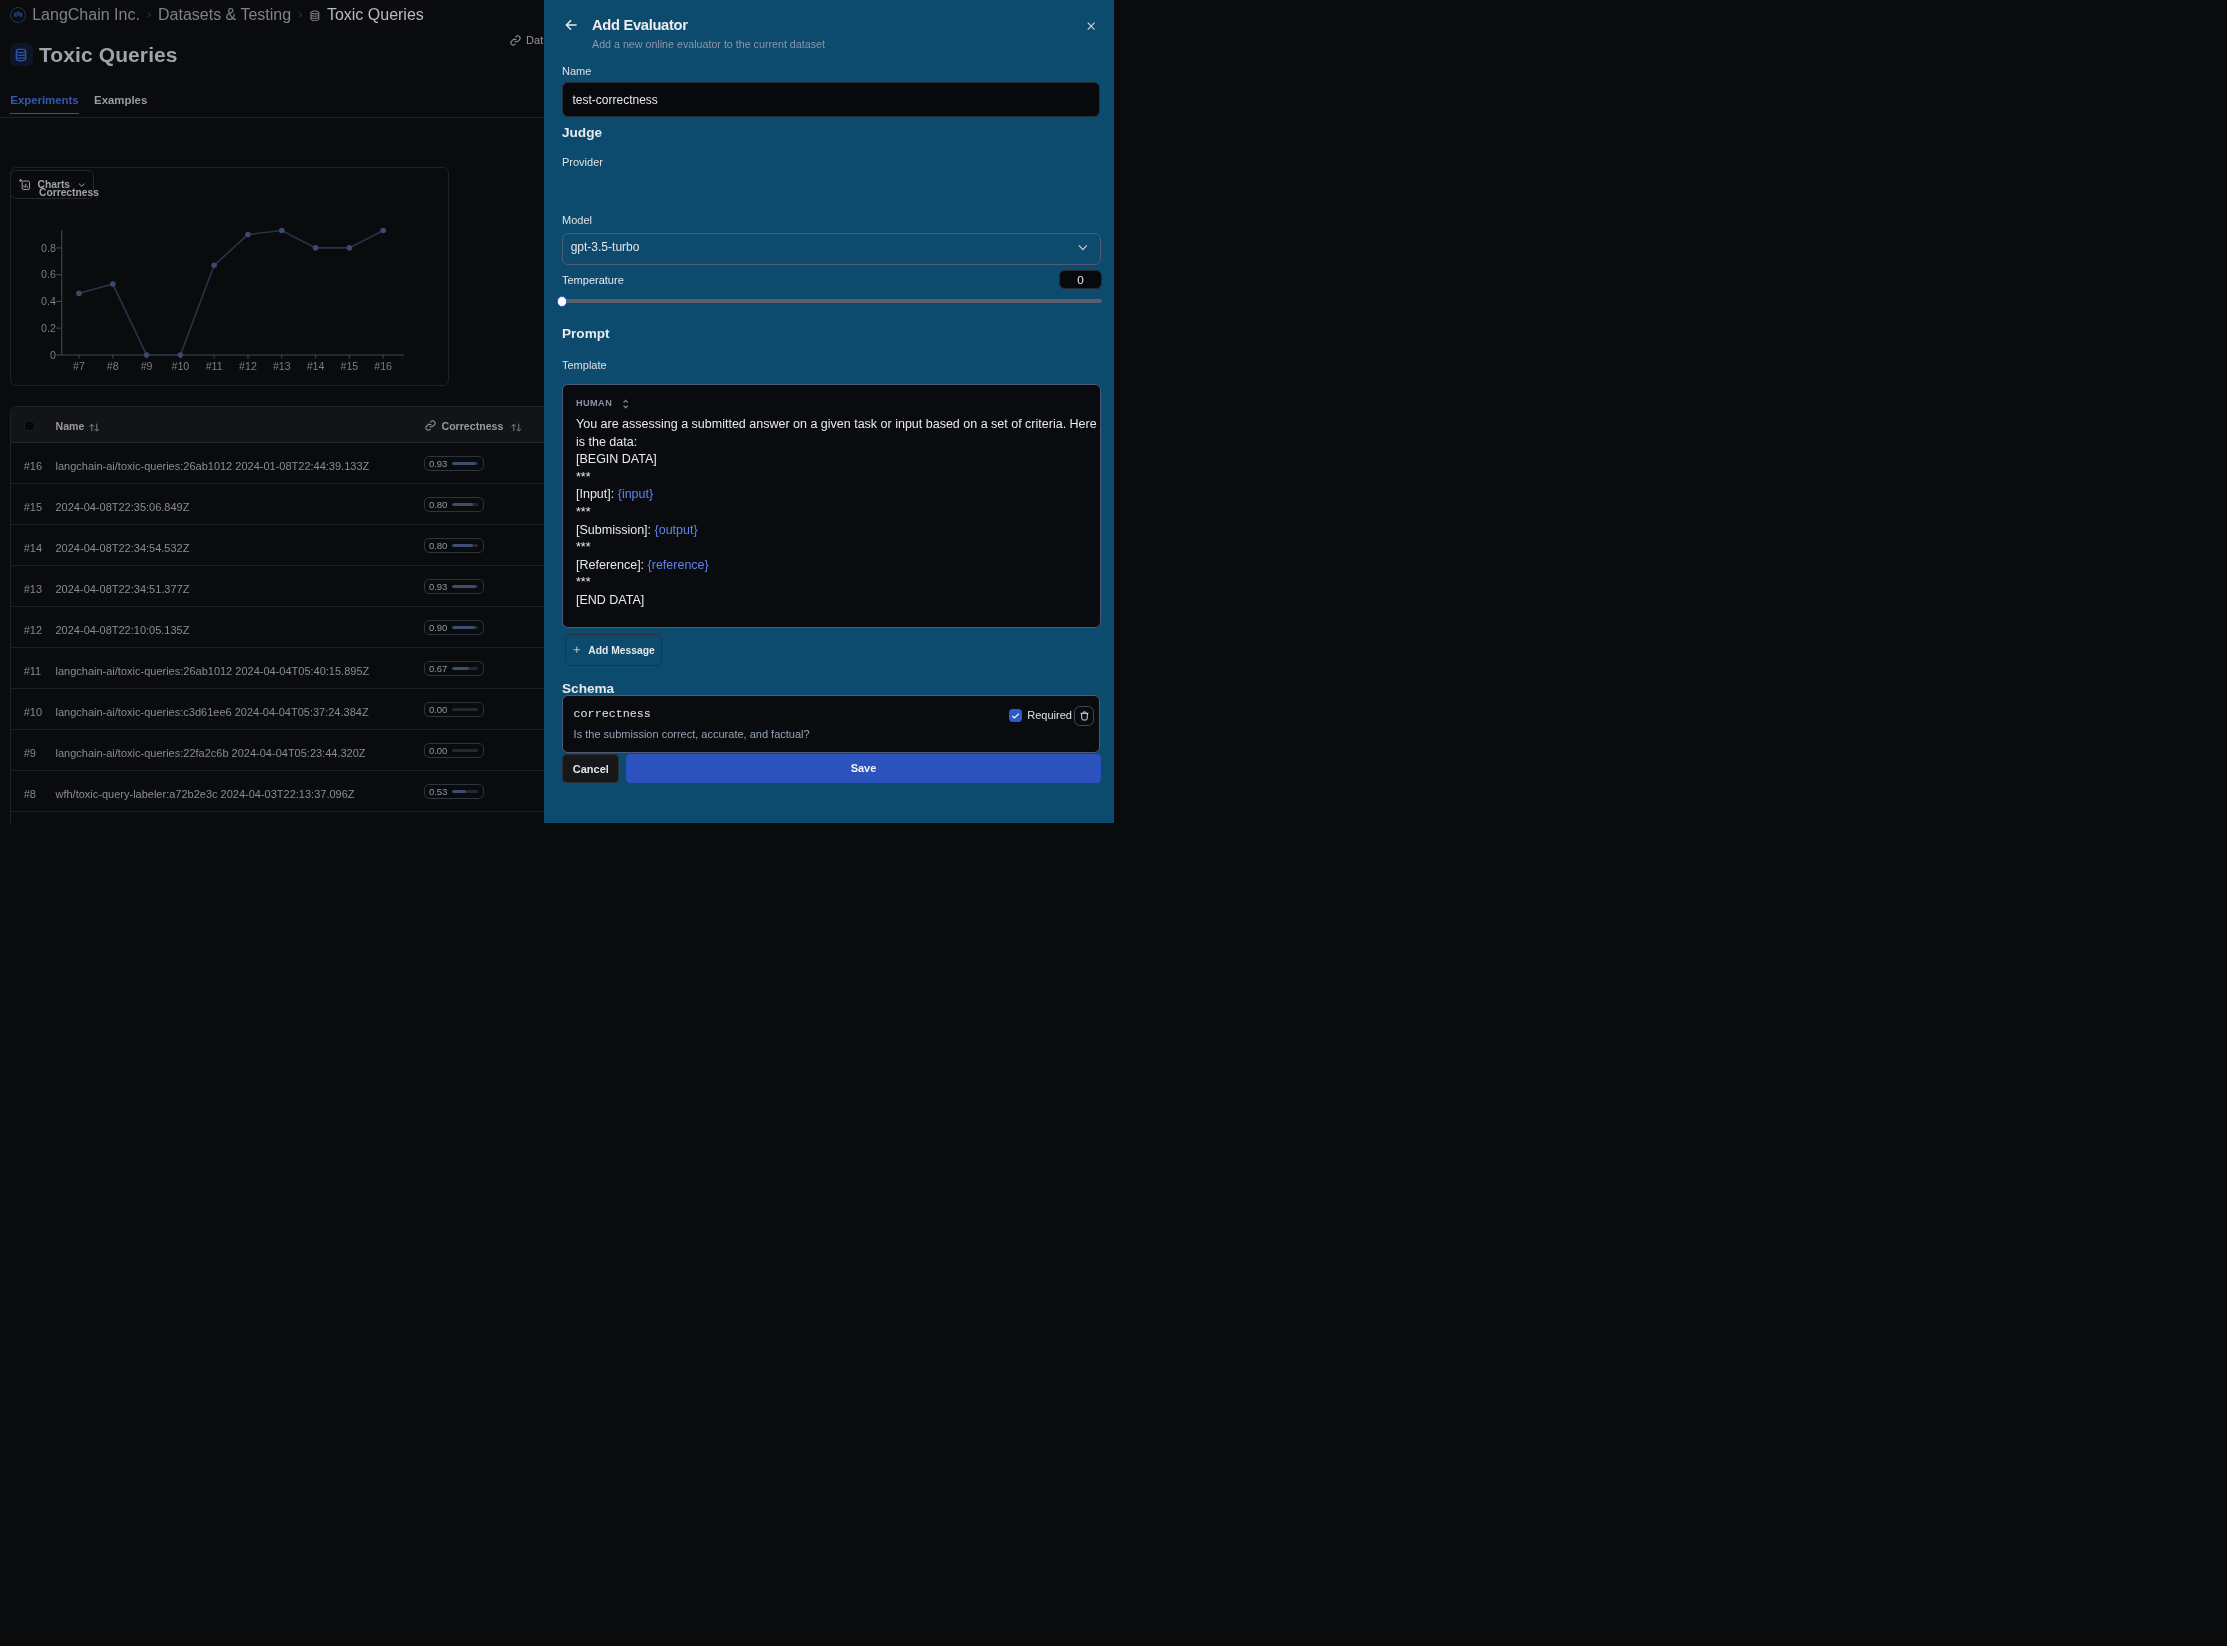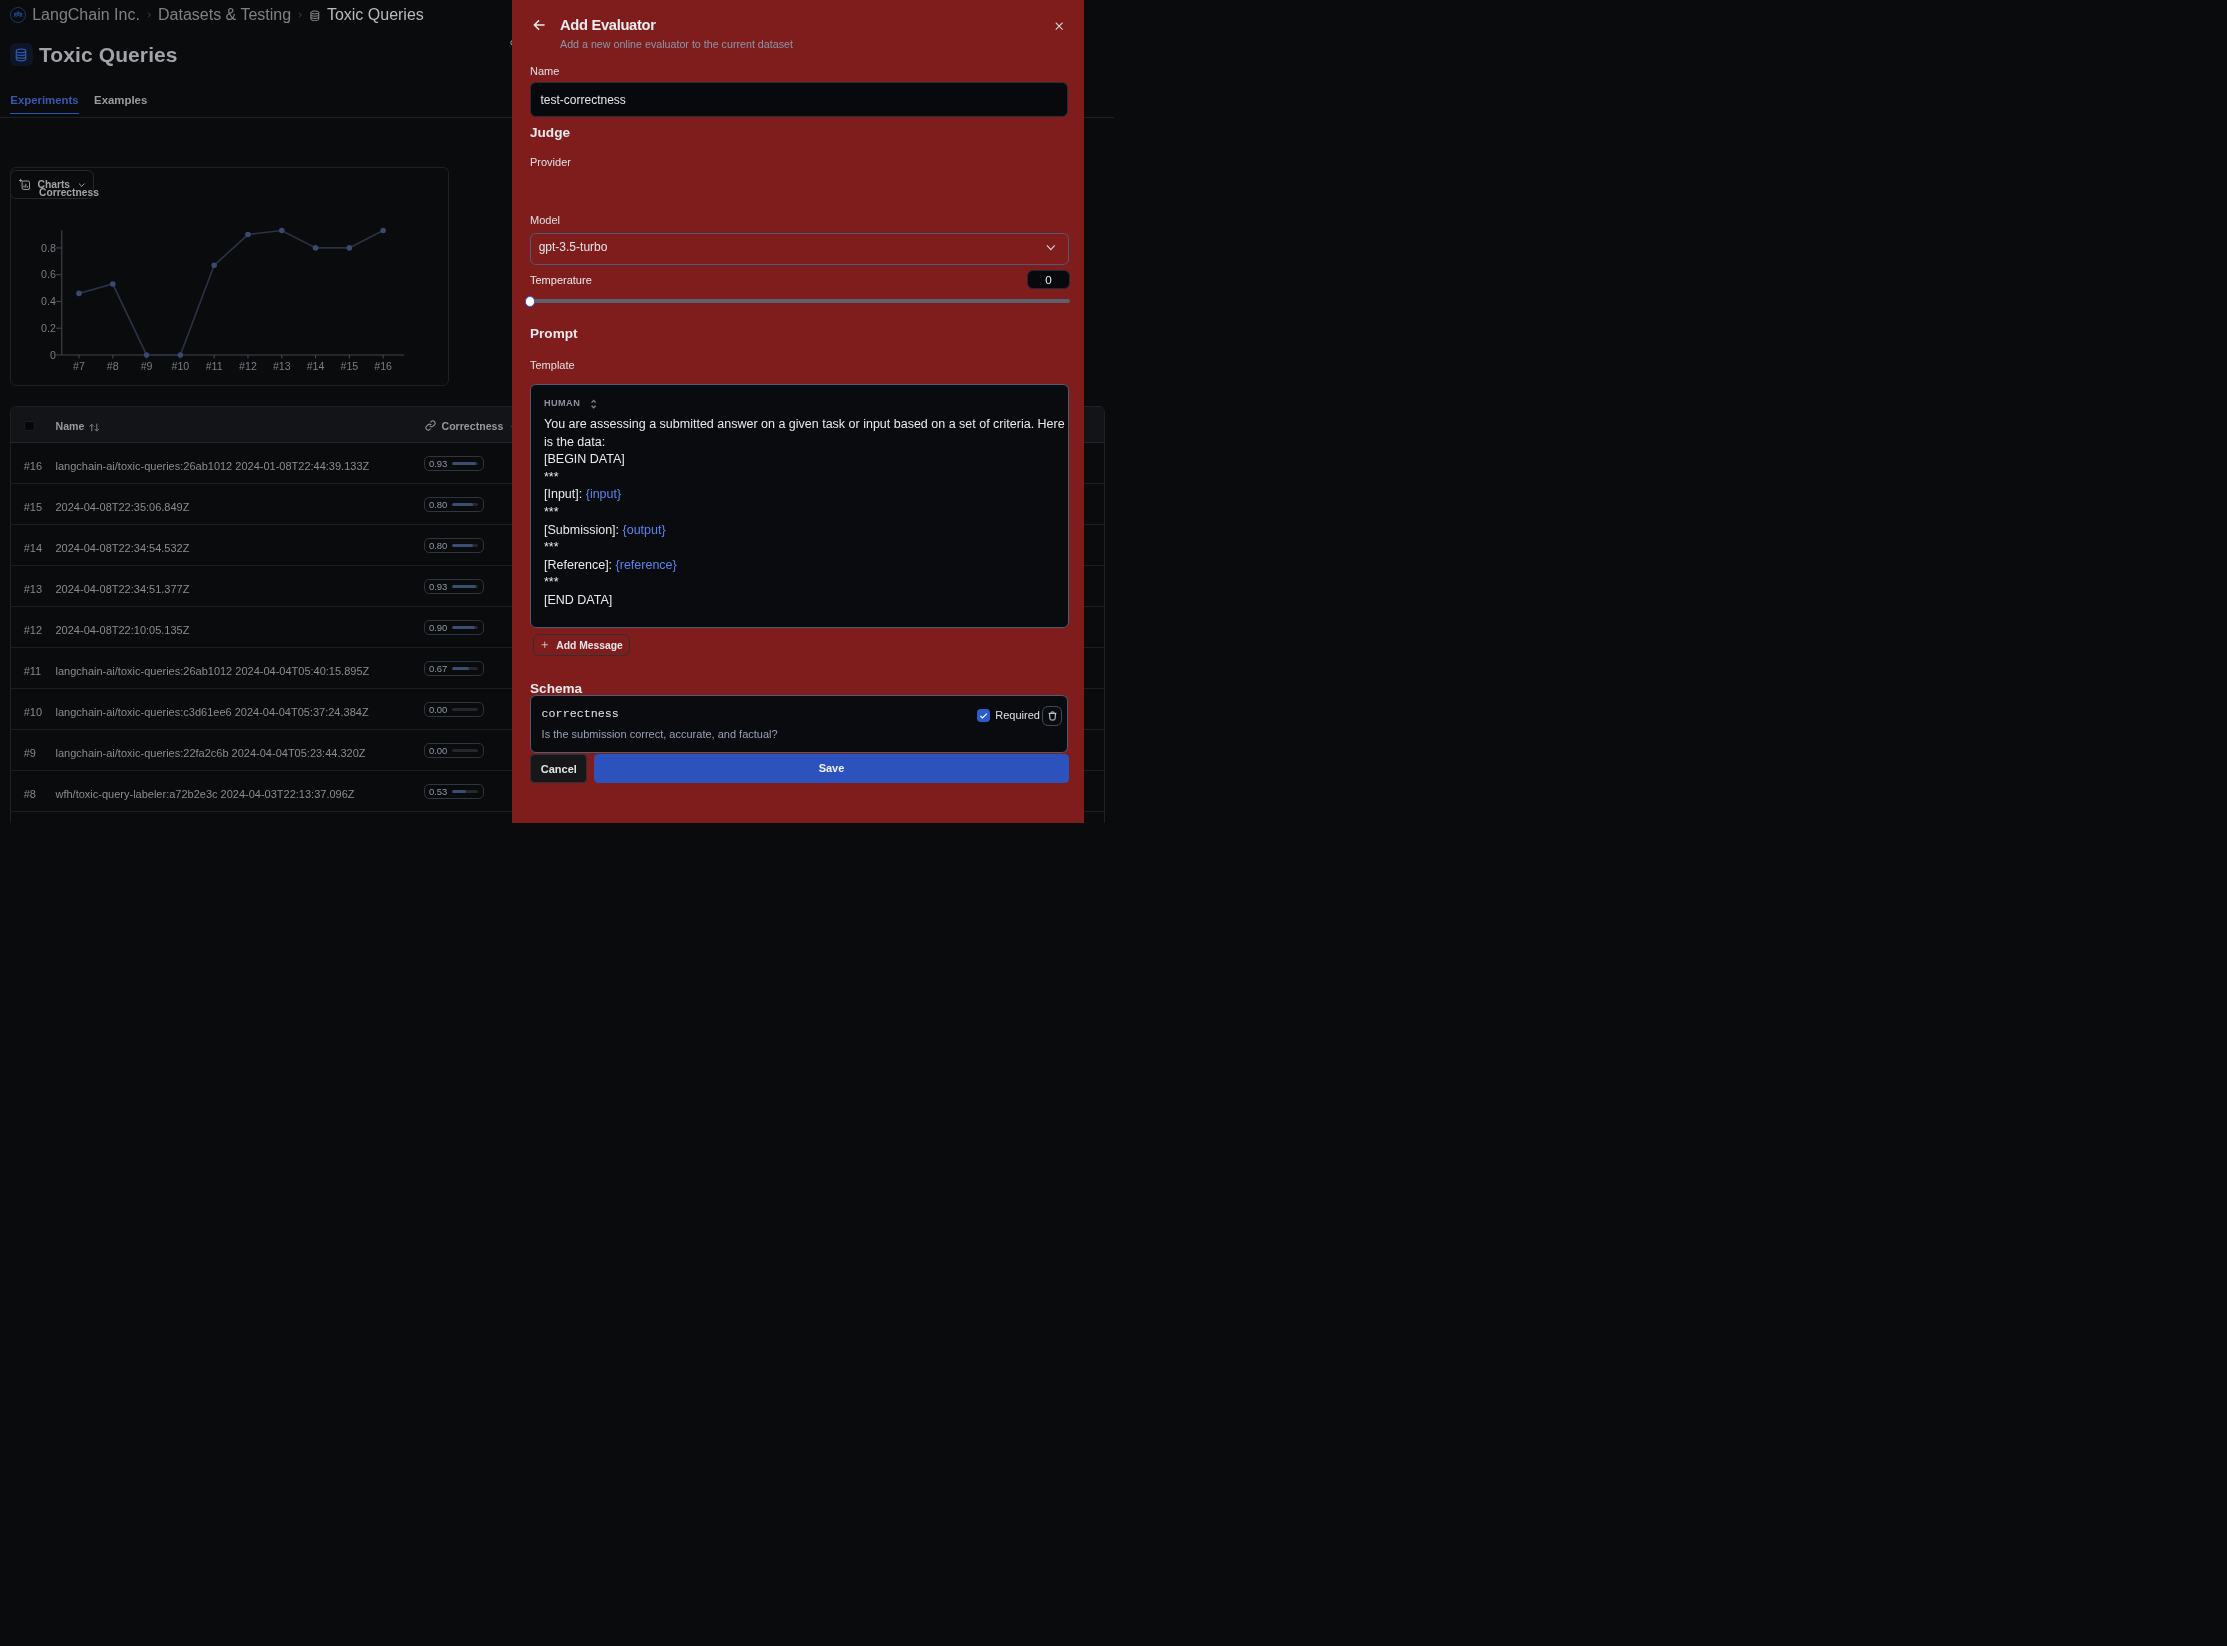--- a/index.html
+++ b/index.html
@@ -25,21 +25,21 @@
 #thead { position:relative; height:36px; background:#131418; border-bottom:0.7px solid #232528; color:#97999d; font-size:10.6px; font-weight:700; }
 .hcheck { position:absolute; left:13px; top:14px; width:11.4px; height:10.3px; border-radius:2.9px; background:#060709; border:0.7px solid #1b1c20; }
 .row { position:relative; height:41px; border-bottom:0.7px solid #1c1e21; font-size:11px; }
 .rnum { position:absolute; left:13.2px; top:17px; color:#85878b; }
 .rname { position:absolute; left:45px; top:17px; color:#8a8c90; font-size:11px; }
 .badge { position:absolute; left:413px; top:13px; width:60px; height:15.4px; border:0.7px solid #2e3440; border-radius:5.1px; display:flex; align-items:center; padding:0 4.4px; }
 .bscore { color:#8e97a4; font-size:9.5px; }
 .bbar { margin-left:4.4px; flex:1; height:3.3px; border-radius:1.8px; background:#26272c; position:relative; overflow:hidden; }
 .bfill { position:absolute; left:0; top:0; bottom:0; background:#3c4c73; border-radius:1.8px; }
 
-#drawer { position:absolute; left:512px; top:0; width:572px; height:823px; background:#7f1d1d; }
+#drawer { position:absolute; left:544px; top:0; width:572px; height:823px; background:#0c4a6e; }
 .dlabel { position:absolute; left:18px; color:#dfe0e3; font-size:11px; }
 .dhead { position:absolute; left:18px; color:#e9eaed; font-size:13.6px; font-weight:700; }
 .dinput { position:absolute; left:18px; width:538px; height:35px; background:#08090c; border:0.7px solid #2b2d35; border-radius:5.9px; color:#e5e6e9; font-size:12px; line-height:34px; padding-left:9.5px; }
 .dselect { position:absolute; left:18px; width:539px; height:32px; border:0.7px solid #4d5b76; border-radius:5.9px; color:#e5e6e9; font-size:12px; line-height:26.4px; padding-left:7.7px; }
 .chev { position:absolute; right:11px; top:9.2px; }
 </style>
 </head>
 <body>
 <div id="app">
 
@@ -282,21 +282,21 @@
 
   <div class="dhead" style="top:326px;">Prompt</div>
   <div class="dlabel" style="top:359px;">Template</div>
   <div class="abs" style="left:18px;top:384px;width:539px;height:244px;background:#0a0b0f;border:0.7px solid #4d5b76;border-radius:5.9px;">
     <div class="abs" style="left:13px;top:13.2px;font-size:9.2px;font-weight:700;letter-spacing:0.4px;color:#8d90a0;">HUMAN</div>
     <svg class="abs" style="left:59px;top:14px;" width="7.3" height="10.3" viewBox="0 0 14 18" fill="none" stroke="#7d8090" stroke-width="2.4">
           <path d="M3 6l4-4 4 4M3 12l4 4 4-4"></path>
         </svg>
     <div class="abs" style="left:13px;top:31px;width:526px;font-size:12.5px;line-height:17.6px;color:#e8eaee;">You are assessing a submitted answer on a given task or input based on a set of criteria. Here is the data:<br>[BEGIN DATA]<br>***<br>[Input]: <span style="color:#5d84ec">{input}</span><br>***<br>[Submission]: <span style="color:#5d84ec">{output}</span><br>***<br>[Reference]: <span style="color:#5d84ec">{reference}</span><br>***<br>[END DATA]</div>
   </div>
-  <div class="abs" style="left:21px;top:634px;width:97px;height:22px;border:0.7px solid #2e3036;border-radius:5.9px;display:flex;align-items:center;justify-content:center;color:#e6e7ea;font-size:10.3px;font-weight:600;"><svg width="9.5" height="9.5" viewBox="0 0 24 24" fill="none" stroke="#e6e7ea" stroke-width="1.9" style="margin-right:6.6px">
+  <div class="abs" style="left:21px;top:634px;width:97px;height:32px;border:0.7px solid #2e3036;border-radius:5.9px;display:flex;align-items:center;justify-content:center;color:#e6e7ea;font-size:10.3px;font-weight:600;"><svg width="9.5" height="9.5" viewBox="0 0 24 24" fill="none" stroke="#e6e7ea" stroke-width="1.9" style="margin-right:6.6px">
           <path d="M12 4v16M4 12h16"></path>
         </svg>Add Message</div>
 
   <div class="dhead" style="top:669px;margin-top:12px;">Schema</div>
   <div class="abs" style="left:18.3px;top:695px;width:538px;height:58px;background:#0a0b0e;border:0.7px solid #4d5b76;border-radius:5.9px;">
     <div class="abs" style="left:10.3px;top:11px;font-family:'Liberation Mono',monospace;font-size:11.7px;color:#e4e5e8;">correctness</div>
     <div class="abs" style="left:10.3px;top:32px;font-size:11px;color:#96a1b5;">Is the submission correct, accurate, and factual?</div>
     <div class="abs" style="left:446px;top:13px;width:13px;height:13.2px;background:#2b5dc9;border-radius:3.7px;"><svg width="9.5" height="9.5" viewBox="0 0 24 24" fill="none" stroke="#fff" stroke-width="3" style="margin:1.8px 1.5px">
             <path d="M3.5 12.5l5 5L20 6.5"></path>
           </svg></div>

